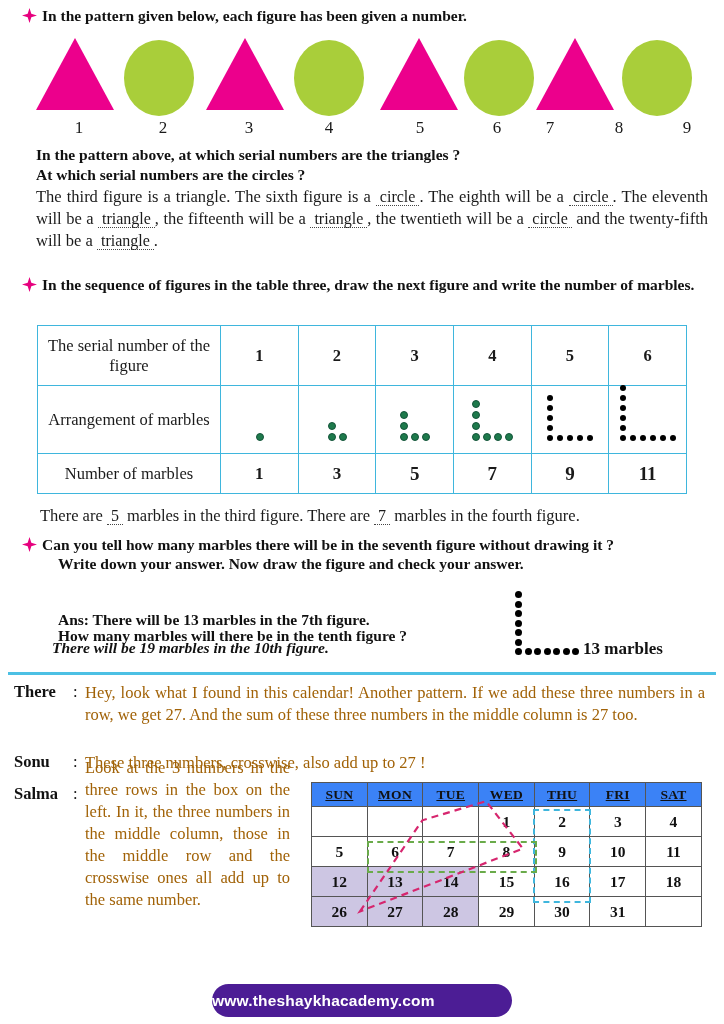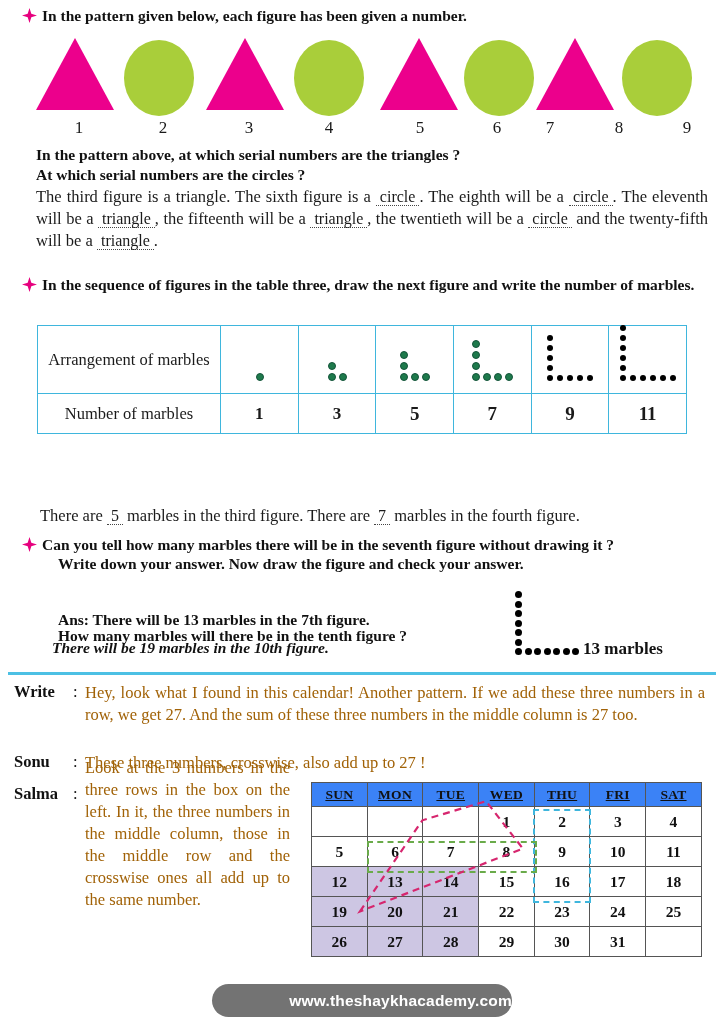--- a/index.html
+++ b/index.html
@@ -154,22 +154,22 @@
   #box-row {
     border:2px dashed #6aab4a;
     left:56px; top:59px; width:170px; height:32px;
   }
   #diag-svg { left:0; top:0; width:390px; height:185px; }
 
   
   #footer {
     position:absolute; left:212px; top:984px;
     width:300px; height:33px;
-    background:#737373; border-radius:17px;
-    display:flex; align-items:center; justify-content:flex-end;
+    background:#4c1d95; border-radius:17px;
+    display:flex; align-items:center; justify-content:flex-start;
   }
   #footer span {
     color:#fff; font-family:"Liberation Sans", sans-serif;
     font-weight:bold; font-size:15.5px; letter-spacing:.2px;
   }
 </style>
 </head>
 <body>
 
 <div class="bullet" id="b1" style="left:22px; top:8px;">
@@ -225,20 +225,29 @@
 
 <div class="bullet" style="left:22px; top:277px;">
   <svg width="15" height="15" viewBox="0 0 15 15">
       <path d="M7.5 0 L9.3 5.7 L15 7.5 L9.3 9.3 L7.5 15 L5.7 9.3 L0 7.5 L5.7 5.7 Z" fill="#e6007e"></path>
     </svg>
 </div>
 <div id="sec2-head" class="q-head">In the sequence of figures in the table three, draw the next figure and write the number of marbles.</div>
 
 <table id="marble-table">
   <tbody>
+      <tr>
+    <td class="mt-label">The serial number of the figure</td>
+    <td class="mt-serial">1</td>
+    <td class="mt-serial">2</td>
+    <td class="mt-serial">3</td>
+    <td class="mt-serial">4</td>
+    <td class="mt-serial">5</td>
+    <td class="mt-serial">6</td>
+  </tr>
   <tr>
     <td class="mt-label">Arrangement of marbles</td>
     <td class="mt-arrange">
           <div class="lfig">
             <div class="dot green" style="width: 8px; height: 8px; left: 34.5px; bottom: 12px;"></div>
           </div>
         </td>
     <td class="mt-arrange">
           <div class="lfig">
             <div class="dot green" style="width: 8px; height: 8px; left: 29px; bottom: 12px;"></div>
@@ -334,21 +343,21 @@
       <div class="dot black" style="width: 7px; height: 7px; left: 38.5px; bottom: 8px;"></div>
       <div class="dot black" style="width: 7px; height: 7px; left: 48px; bottom: 8px;"></div>
       <div class="dot black" style="width: 7px; height: 7px; left: 57.5px; bottom: 8px;"></div>
       <div class="dot black" style="width: 7px; height: 7px; left: 67px; bottom: 8px;"></div>
     </div>
   <div style="position:absolute; left:78px; top:44px; font-family:'Liberation Serif',serif; font-size:17px; font-weight:bold; color:#111;">13 marbles</div>
 </div>
 
 <div id="divider"></div>
 
-<div class="dlg-name" id="tony-name">Write</div>
+<div class="dlg-name" id="tony-name">There</div>
 <div class="dlg-colon" id="tony-colon">:</div>
 <div class="dlg-text" id="tony-text">Hey, look what I found in this calendar! Another pattern. If we add these three numbers in a row, we get 27. And the sum of these three numbers in the middle column is 27 too.</div>
 
 <div class="dlg-name" id="sonu-name">Sonu</div>
 <div class="dlg-colon" id="sonu-colon">:</div>
 <div class="dlg-text" id="sonu-text">These three numbers, crosswise, also add up to 27 !</div>
 
 <div class="dlg-name" id="salma-name">Salma</div>
 <div class="dlg-colon" id="salma-colon">:</div>
 <div class="dlg-text" id="salma-text">Look at the 3 numbers in the three rows in the box on the left. In it, the three numbers in the middle column, those in the middle row and the crosswise ones all add up to the same number.</div>
@@ -388,29 +397,20 @@
         <tr>
           <td class="shade">12</td>
           <td class="shade">13</td>
           <td class="shade">14</td>
           <td>15</td>
           <td>16</td>
           <td>17</td>
           <td>18</td>
         </tr>
         <tr>
-          <td class="shade">19</td>
-          <td class="shade">20</td>
-          <td class="shade">21</td>
-          <td>22</td>
-          <td>23</td>
-          <td>24</td>
-          <td>25</td>
-        </tr>
-        <tr>
           <td class="shade">26</td>
           <td class="shade">27</td>
           <td class="shade">28</td>
           <td>29</td>
           <td>30</td>
           <td>31</td>
           <td class="empty"></td>
         </tr>
       </tbody>
   </table>

